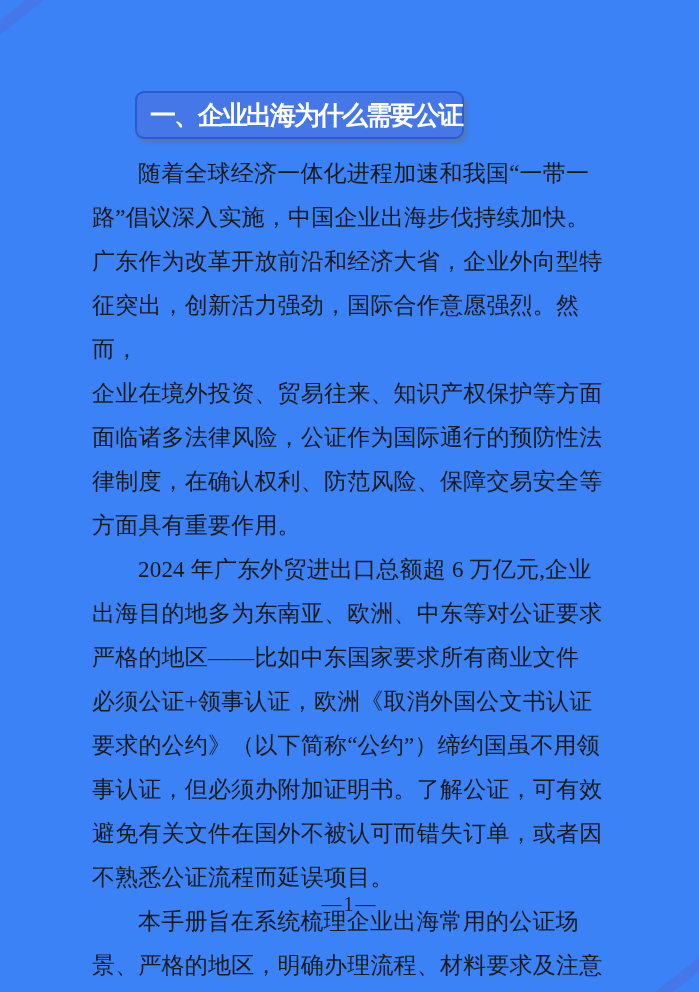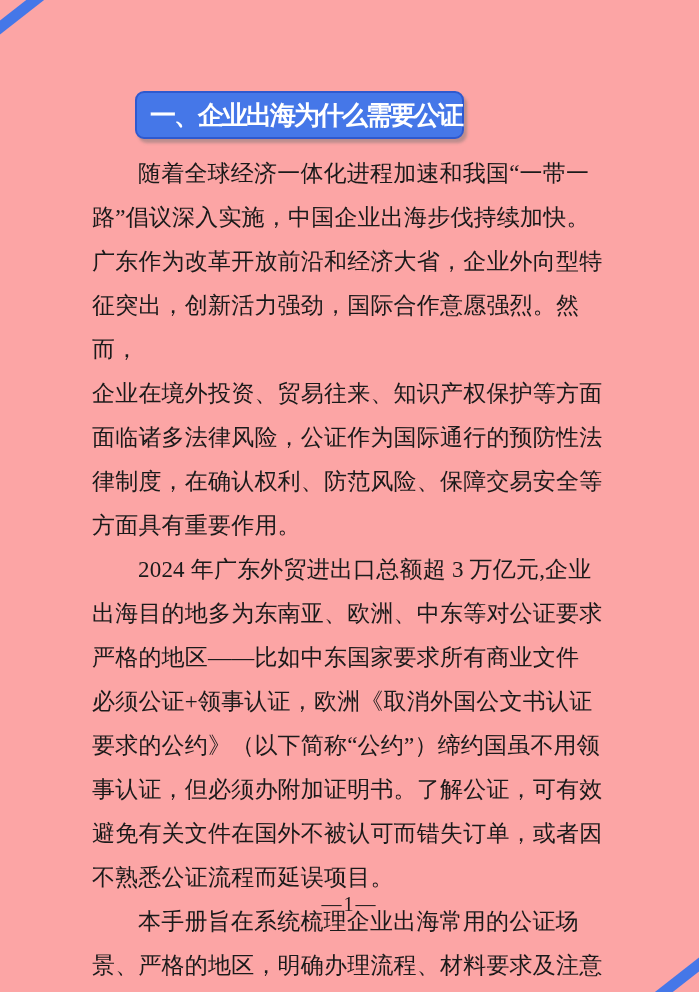--- a/index.html
+++ b/index.html
@@ -4,21 +4,21 @@
 <style>
   html, body {
     margin: 0;
     padding: 0;
     background: #ffffff;
   }
   .page {
     position: relative;
     width: 699px;
     height: 992px;
-    background: #fca5a5;
+    background: #3b82f6;
     overflow: hidden;
     font-family: "Liberation Serif", serif;
   }
   
   .corner-stripe {
     position: absolute;
     width: 78px;
     height: 11px;
     background: #4577e8;
     transform: rotate(-38deg);
@@ -97,21 +97,21 @@
 
   <div class="body-text">
     <p>随着全球经济一体化进程加速和我国“一带一
 路”倡议深入实施，中国企业出海步伐持续加快。
 广东作为改革开放前沿和经济大省，企业外向型特
 征突出，创新活力强劲，国际合作意愿强烈。然而，
 企业在境外投资、贸易往来、知识产权保护等方面
 面临诸多法律风险，公证作为国际通行的预防性法
 律制度，在确认权利、防范风险、保障交易安全等
 方面具有重要作用。</p>
-    <p>2024 年广东外贸进出口总额超 3 万亿元,企业
+    <p>2024 年广东外贸进出口总额超 6 万亿元,企业
 出海目的地多为东南亚、欧洲、中东等对公证要求
 严格的地区——比如中东国家要求所有商业文件
 必须公证+领事认证，欧洲《取消外国公文书认证
 要求的公约》（以下简称“公约”）缔约国虽不用领
 事认证，但必须办附加证明书。了解公证，可有效
 避免有关文件在国外不被认可而错失订单，或者因
 不熟悉公证流程而延误项目。</p>
     <p>本手册旨在系统梳理企业出海常用的公证场
 景、严格的地区，明确办理流程、材料要求及注意事</p>
   </div>

